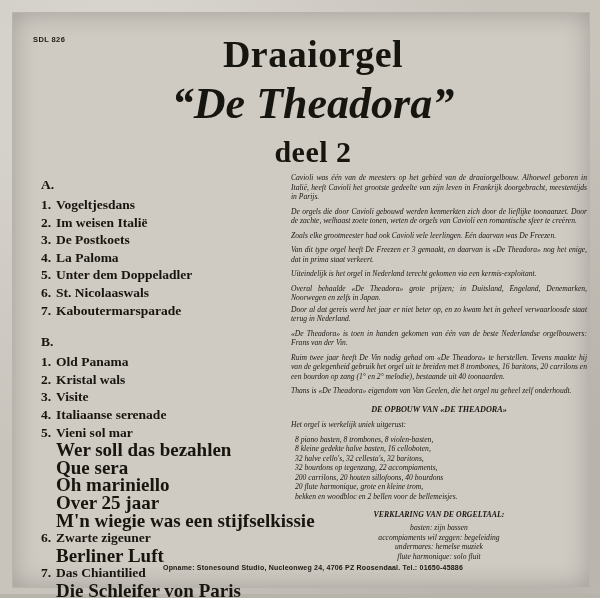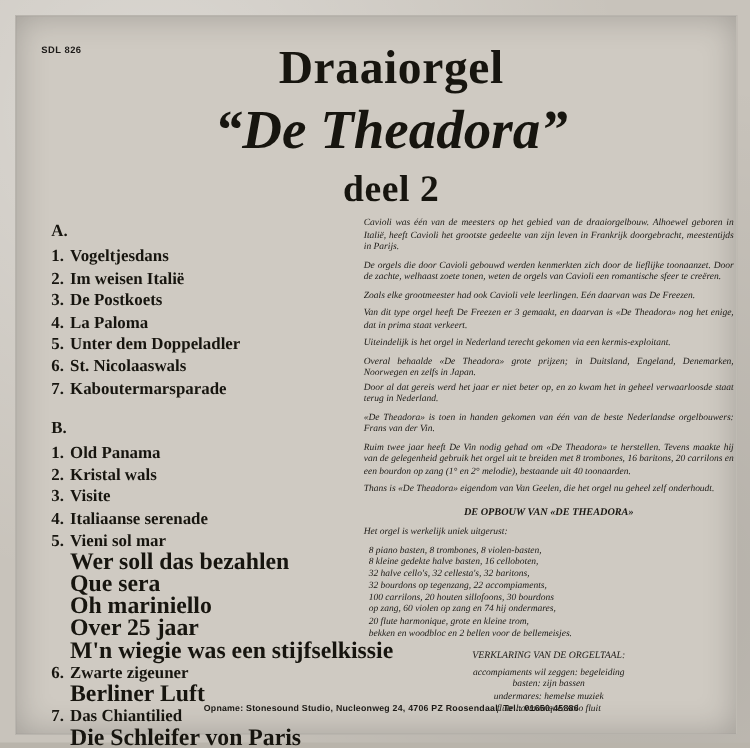--- a/index.html
+++ b/index.html
@@ -145,21 +145,21 @@
   .specs-list {
     font-style: italic;
     font-size: 7.6px;
     line-height: 9.6px;
     margin: 0 0 6px 0;
     padding-left: 4px;
   }
   .reg-title {
     text-align: center;
     font-style: italic;
-    font-weight: normal;
+    font-weight: bold;
     font-size: 7.8px;
     margin: 8px 0 4px 0;
   }
   .reg-list {
     text-align: center;
     font-style: italic;
     font-size: 7.6px;
     line-height: 9.6px;
     margin: 0 0 7px 0;
   }
@@ -232,30 +232,29 @@
       <p>Ruim twee jaar heeft De Vin nodig gehad om «De Theadora» te herstellen. Tevens maakte hij van de gelegenheid gebruik het orgel uit te breiden met 8 trombones, 16 baritons, 20 carrilons en een bourdon op zang (1° en 2° melodie), bestaande uit 40 toonaarden.</p>
       <p>Thans is «De Theadora» eigendom van Van Geelen, die het orgel nu geheel zelf onderhoudt.</p>
 
       <div class="specs-title">DE OPBOUW VAN «DE THEADORA»</div>
       <div class="specs-lead">Het orgel is werkelijk uniek uitgerust:</div>
       <div class="specs-list">
         <div>8 piano basten, 8 trombones, 8 violen-basten,</div>
         <div>8 kleine gedekte halve basten, 16 celloboten,</div>
         <div>32 halve cello's, 32 cellesta's, 32 baritons,</div>
         <div>32 bourdons op tegenzang, 22 accompiaments,</div>
-        <div>100 carrilons, 20 houten sillofoons, 30 bourdons</div>
-        <div>op zang, 60 violen op zang en 74 hij ondermares,</div>
+        <div>200 carrilons, 20 houten sillofoons, 40 bourdons</div>
         <div>20 flute harmonique, grote en kleine trom,</div>
         <div>bekken en woodbloc en 2 bellen voor de bellemeisjes.</div>
       </div>
 
       <div class="reg-title">VERKLARING VAN DE ORGELTAAL:</div>
       <div class="reg-list">
+        <div>basten: zijn bassen</div>
         <div>accompiaments wil zeggen: begeleiding</div>
-        <div>basten: zijn bassen</div>
         <div>undermares: hemelse muziek</div>
         <div>flute harmonique: solo fluit</div>
       </div>
 
     </div>
 
     <div class="footer">Opname: Stonesound Studio, Nucleonweg 24, 4706 PZ Roosendaal. Tel.: 01650-45886</div>
   </div>
 </div>
 

